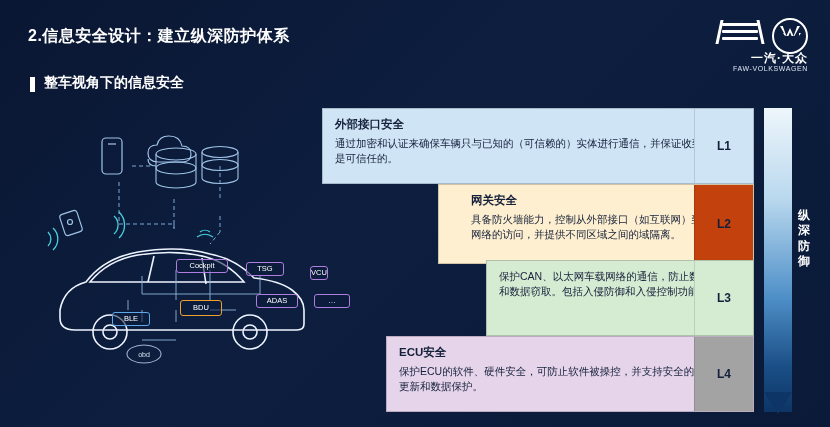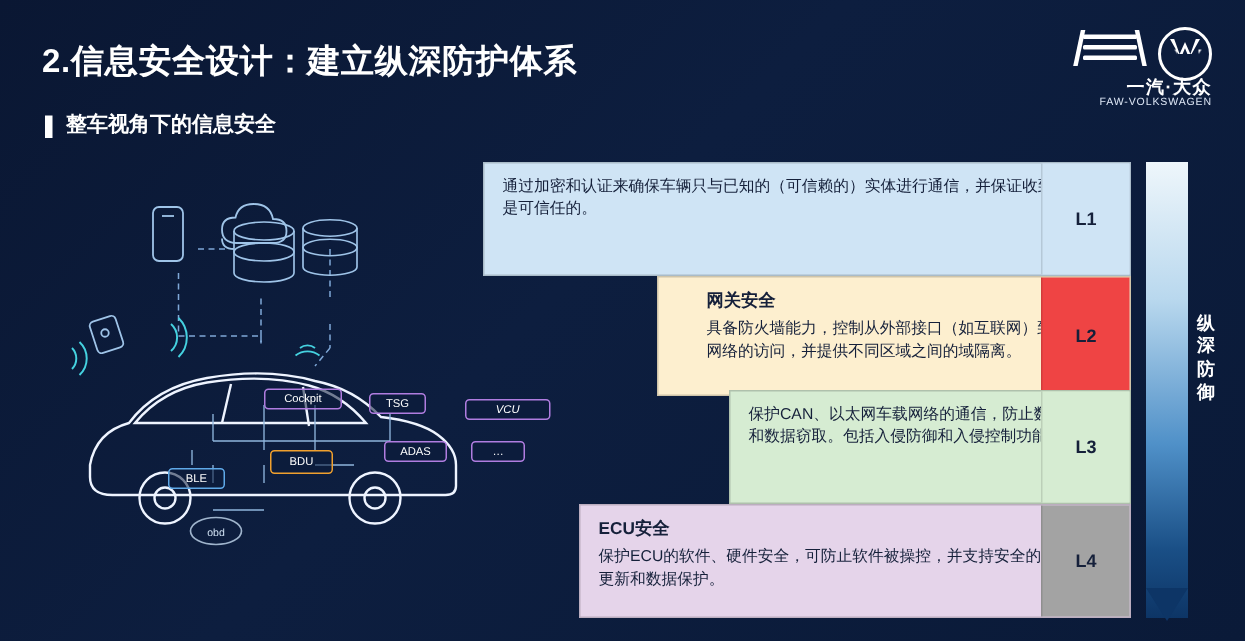--- a/index.html
+++ b/index.html
@@ -19,21 +19,21 @@
     position: absolute;
     inset: 0;
     background: linear-gradient(135deg, #0a1733 0%, #0d1e3f 45%, #0a1a38 100%);
   }
 
   
   .title {
     position: absolute;
     left: 28px;
     top: 26px;
-    font-size: 22px;
+    font-size: 16px;
     font-weight: bold;
     letter-spacing: 0.5px;
     white-space: nowrap;
   }
   .subtitle-wrap {
     position: absolute;
     left: 30px;
     top: 74px;
     display: flex;
     align-items: flex-end;
@@ -161,21 +161,21 @@
     align-items: center;
     justify-content: center;
     font-size: 12px;
     font-weight: bold;
     color: #15203a;
   }
 
   #card-l1 { left: 322px; top: 108px; width: 432px; height: 76px; background: #cfe4f5; }
   #card-l1 .card-tag { background: #cfe4f5; }
   #card-l2 { left: 438px; top: 184px; width: 316px; height: 80px; background: #fdefcf; padding-left: 32px; }
-  #card-l2 .card-tag { background: #ef4444; }
+  #card-l2 .card-tag { background: #c2410c; }
   #card-l3 { left: 486px; top: 260px; width: 268px; height: 76px; background: #d6ecd2; }
   #card-l3 .card-tag { background: #d6ecd2; }
   #card-l4 { left: 386px; top: 336px; width: 368px; height: 76px; background: #e5d4ea; }
   #card-l4 .card-tag { background: #a3a3a3; }
 
   
   .depth-bar {
     position: absolute;
     left: 764px;
     top: 108px;
@@ -251,20 +251,21 @@
     </div>
     <div class="logo-vw">
       <div class="w"></div>
       <div class="v"></div>
     </div>
   </div>
   <div class="brand-cn">一汽·大众</div>
   <div class="brand-en">FAW-VOLKSWAGEN</div>
 
   <div class="card" id="card-l1">
+    <div class="card-title">外部接口安全</div>
     <div class="card-body">通过加密和认证来确保车辆只与已知的（可信赖的）实体进行通信，并保证收到的数据是可信任的。</div>
     <div class="card-tag">L1</div>
   </div>
 
   <div class="card" id="card-l2">
     <div class="card-title">网关安全</div>
     <div class="card-body">具备防火墙能力，控制从外部接口（如互联网）到车辆内网络的访问，并提供不同区域之间的域隔离。</div>
     <div class="card-tag">L2</div>
   </div>
 
@@ -377,21 +378,21 @@
       <text x="120" y="253" font-size="7" fill="#cfe0f2" text-anchor="middle" font-family="Liberation Sans">obd</text>
     </svg>
 
     
     <div class="node purple" style="left:152px; top:155px; width:52px; height:14px;">
       <span>Cockpit</span>
     </div>
     <div class="node purple" style="left:222px; top:158px; width:38px; height:14px;">
       <span>TSG</span>
     </div>
-    <div class="node purple" style="left:286px; top:162px; width:57px; height:14px;font-style:italic;">
+    <div class="node purple" style="left:286px; top:162px; width:18px; height:14px;">
       <span>VCU</span>
     </div>
     <div class="node blue" style="left:88px; top:184px; width:38px; height:14px;">
       <span>BLE</span>
     </div>
     <div class="node orange" style="left:156px; top:196px; width:42px; height:16px;">
       <span>BDU</span>
     </div>
     <div class="node purple" style="left:232px; top:190px; width:42px; height:14px;">
       <span>ADAS</span>

